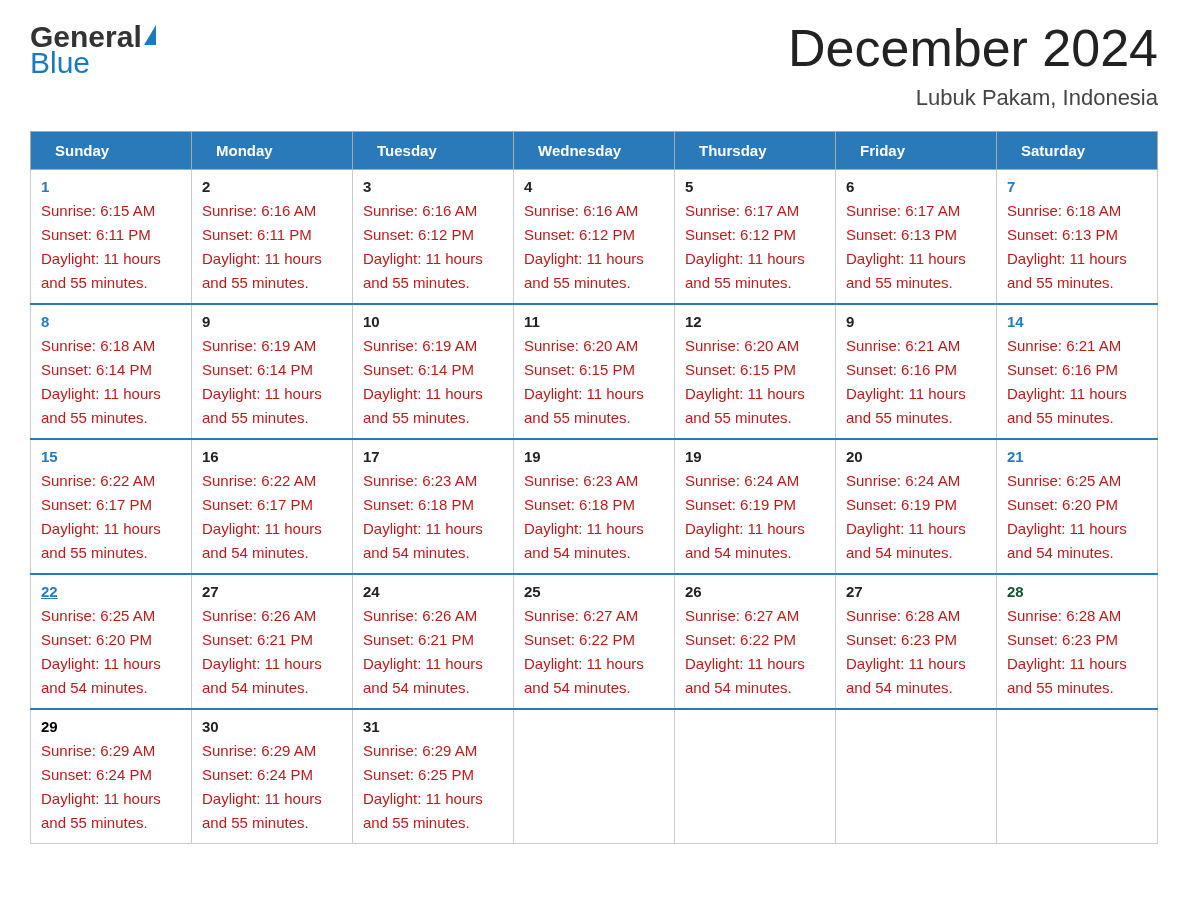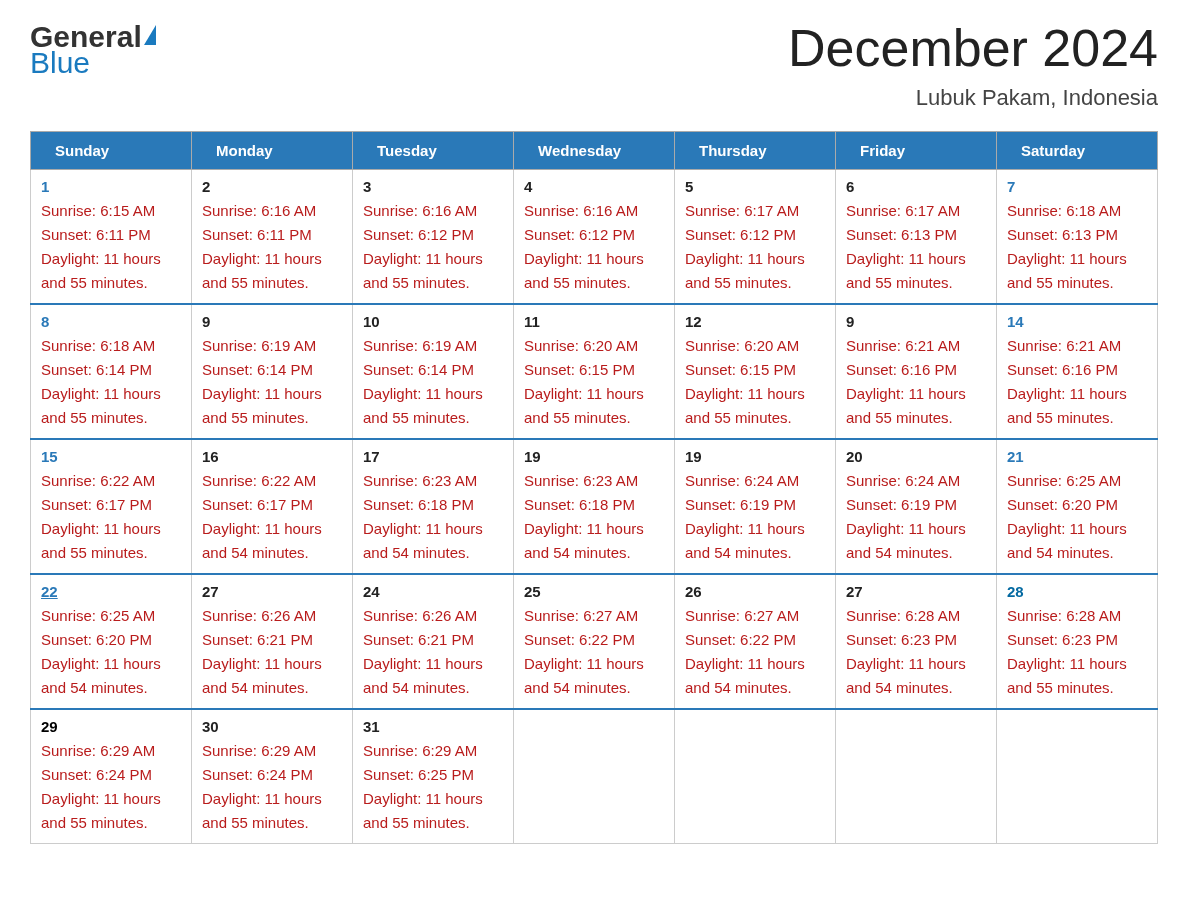--- a/index.html
+++ b/index.html
@@ -223,21 +223,21 @@
         </td>
         <td>
           <span class="day-number">26</span>
           <div class="day-info">Sunrise: 6:27 AM<br>Sunset: 6:22 PM<br>Daylight: 11 hours and 54 minutes.</div>
         </td>
         <td>
           <span class="day-number">27</span>
           <div class="day-info">Sunrise: 6:28 AM<br>Sunset: 6:23 PM<br>Daylight: 11 hours and 54 minutes.</div>
         </td>
         <td>
-          <span class="day-number" style="color: #0369a1;">28</span>
+          <span class="day-number" style="color: #14532d;">28</span>
           <div class="day-info">Sunrise: 6:28 AM<br>Sunset: 6:23 PM<br>Daylight: 11 hours and 55 minutes.</div>
         </td>
       </tr>
       <tr class="row-divider">
         <td>
           <span class="day-number" style="color: #000000;">29</span>
           <div class="day-info">Sunrise: 6:29 AM<br>Sunset: 6:24 PM<br>Daylight: 11 hours and 55 minutes.</div>
         </td>
         <td>
           <span class="day-number">30</span>

